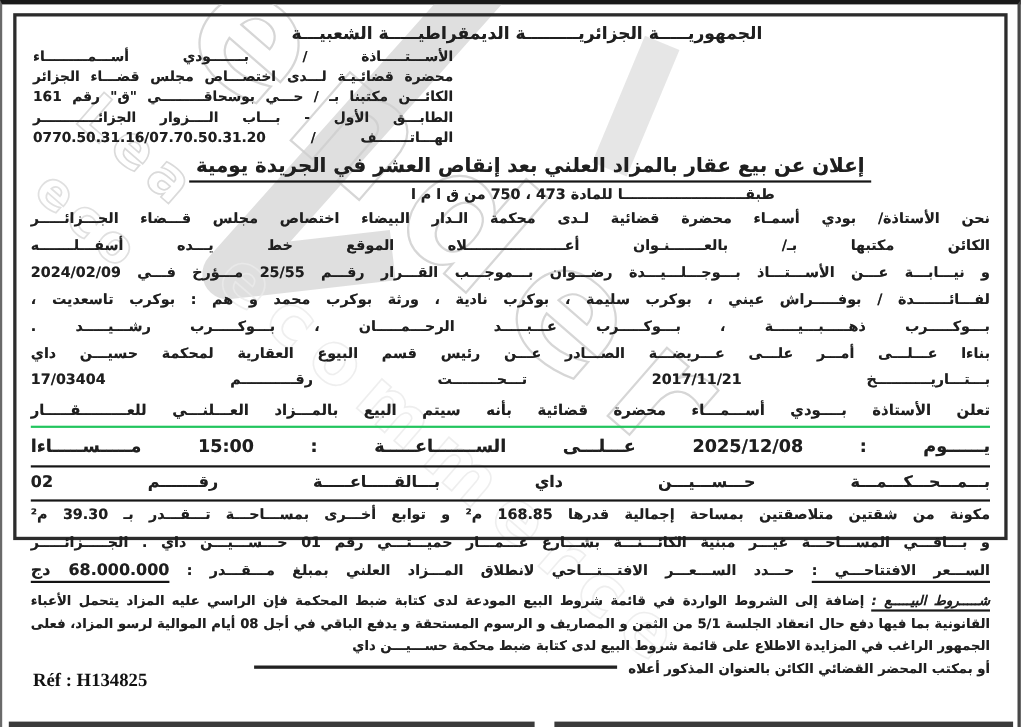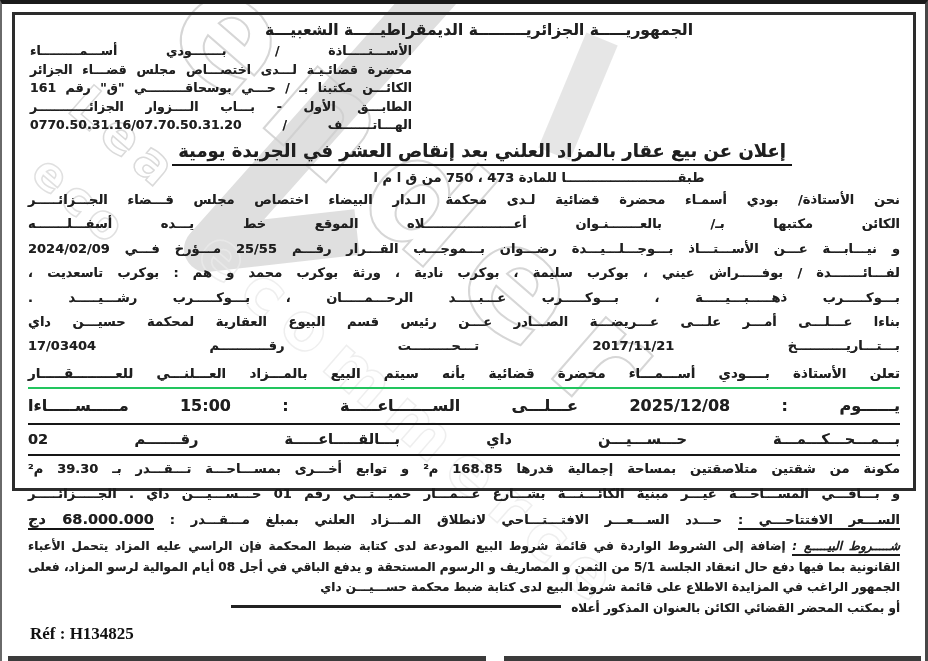--- a/index.html
+++ b/index.html
@@ -48,21 +48,21 @@
   .ann2{font-size:16px;font-weight:bold;line-height:30px;border-bottom:2.5px solid #161616;padding-bottom:2px;margin-top:2px;}
   .ann3{font-size:14.5px;font-weight:bold;line-height:26px;border-bottom:2px solid #161616;padding-bottom:2px;margin-top:1px;}
   .prop{font-size:13px;font-weight:bold;line-height:25.5px;}
   .price-amount{font-size:14.5px;font-weight:bold;border-bottom:2.5px solid #141414;padding-bottom:1px;}
   
   .conds{font-size:12px;font-weight:bold;line-height:20.5px;text-align:justify;margin-top:4px;}
   .cond-label{font-style:italic;}
   .trail-line{display:inline-block;width:330px;border-top:3px solid #222;vertical-align:4px;margin:0 10px;}
   
   .ref{
-    position:absolute;left:24px;top:619px;z-index:5;background:#ffffff;
+    position:absolute;left:24px;top:604px;z-index:5;background:#ffffff;
     font-family:"Liberation Serif","DejaVu Serif",serif;font-weight:bold;font-size:17px;
     padding:0 10px 0 4px;line-height:21px;direction:ltr;color:#111;
   }
   
   .bar{position:absolute;top:652px;height:5px;background:#3b3b3b;z-index:2;}
   .bar-left{left:6px;width:478px;}
   .bar-right{left:502px;right:4px;}
 </style>
 </head>
 <body>

